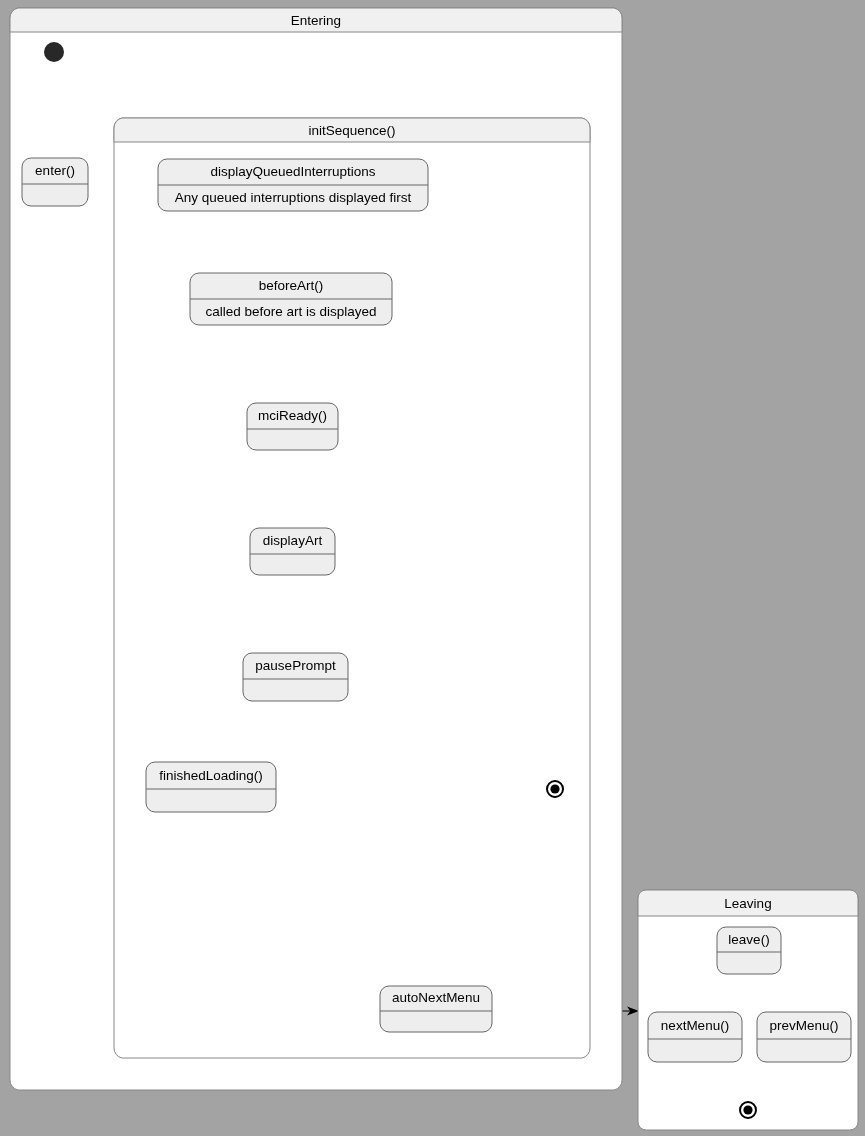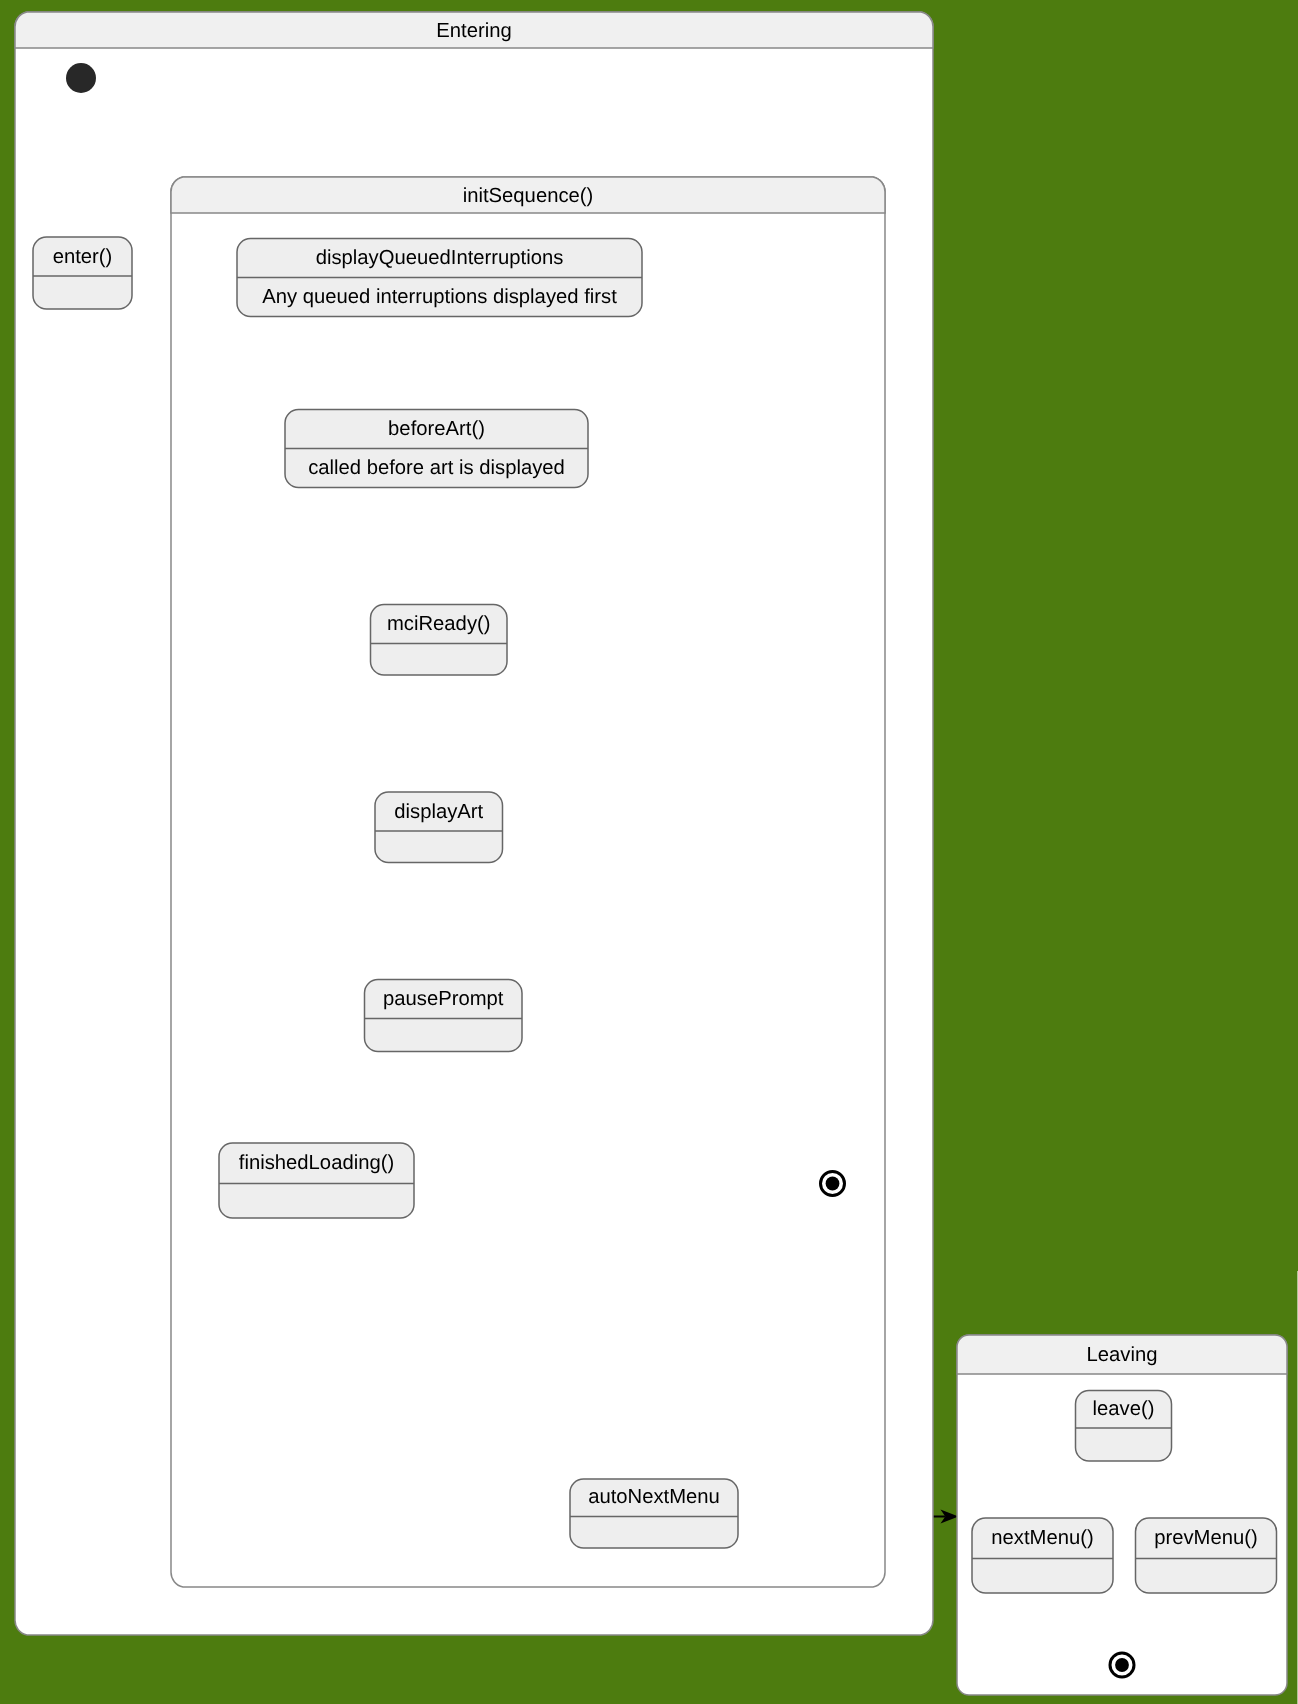--- a/index.html
+++ b/index.html
@@ -8,21 +8,21 @@
     padding: 0;
     background: #ffffff;
   }
   body {
     font-family: "Liberation Sans", "DejaVu Sans", sans-serif;
   }
   #canvas {
     position: relative;
     width: 865px;
     height: 1136px;
-    background: #4d7c0f;
+    background: #a3a3a3;
     overflow: hidden;
   }
   svg.layer {
     position: absolute;
     left: 0;
     top: 0;
     width: 865px;
     height: 1136px;
     overflow: visible;
   }

